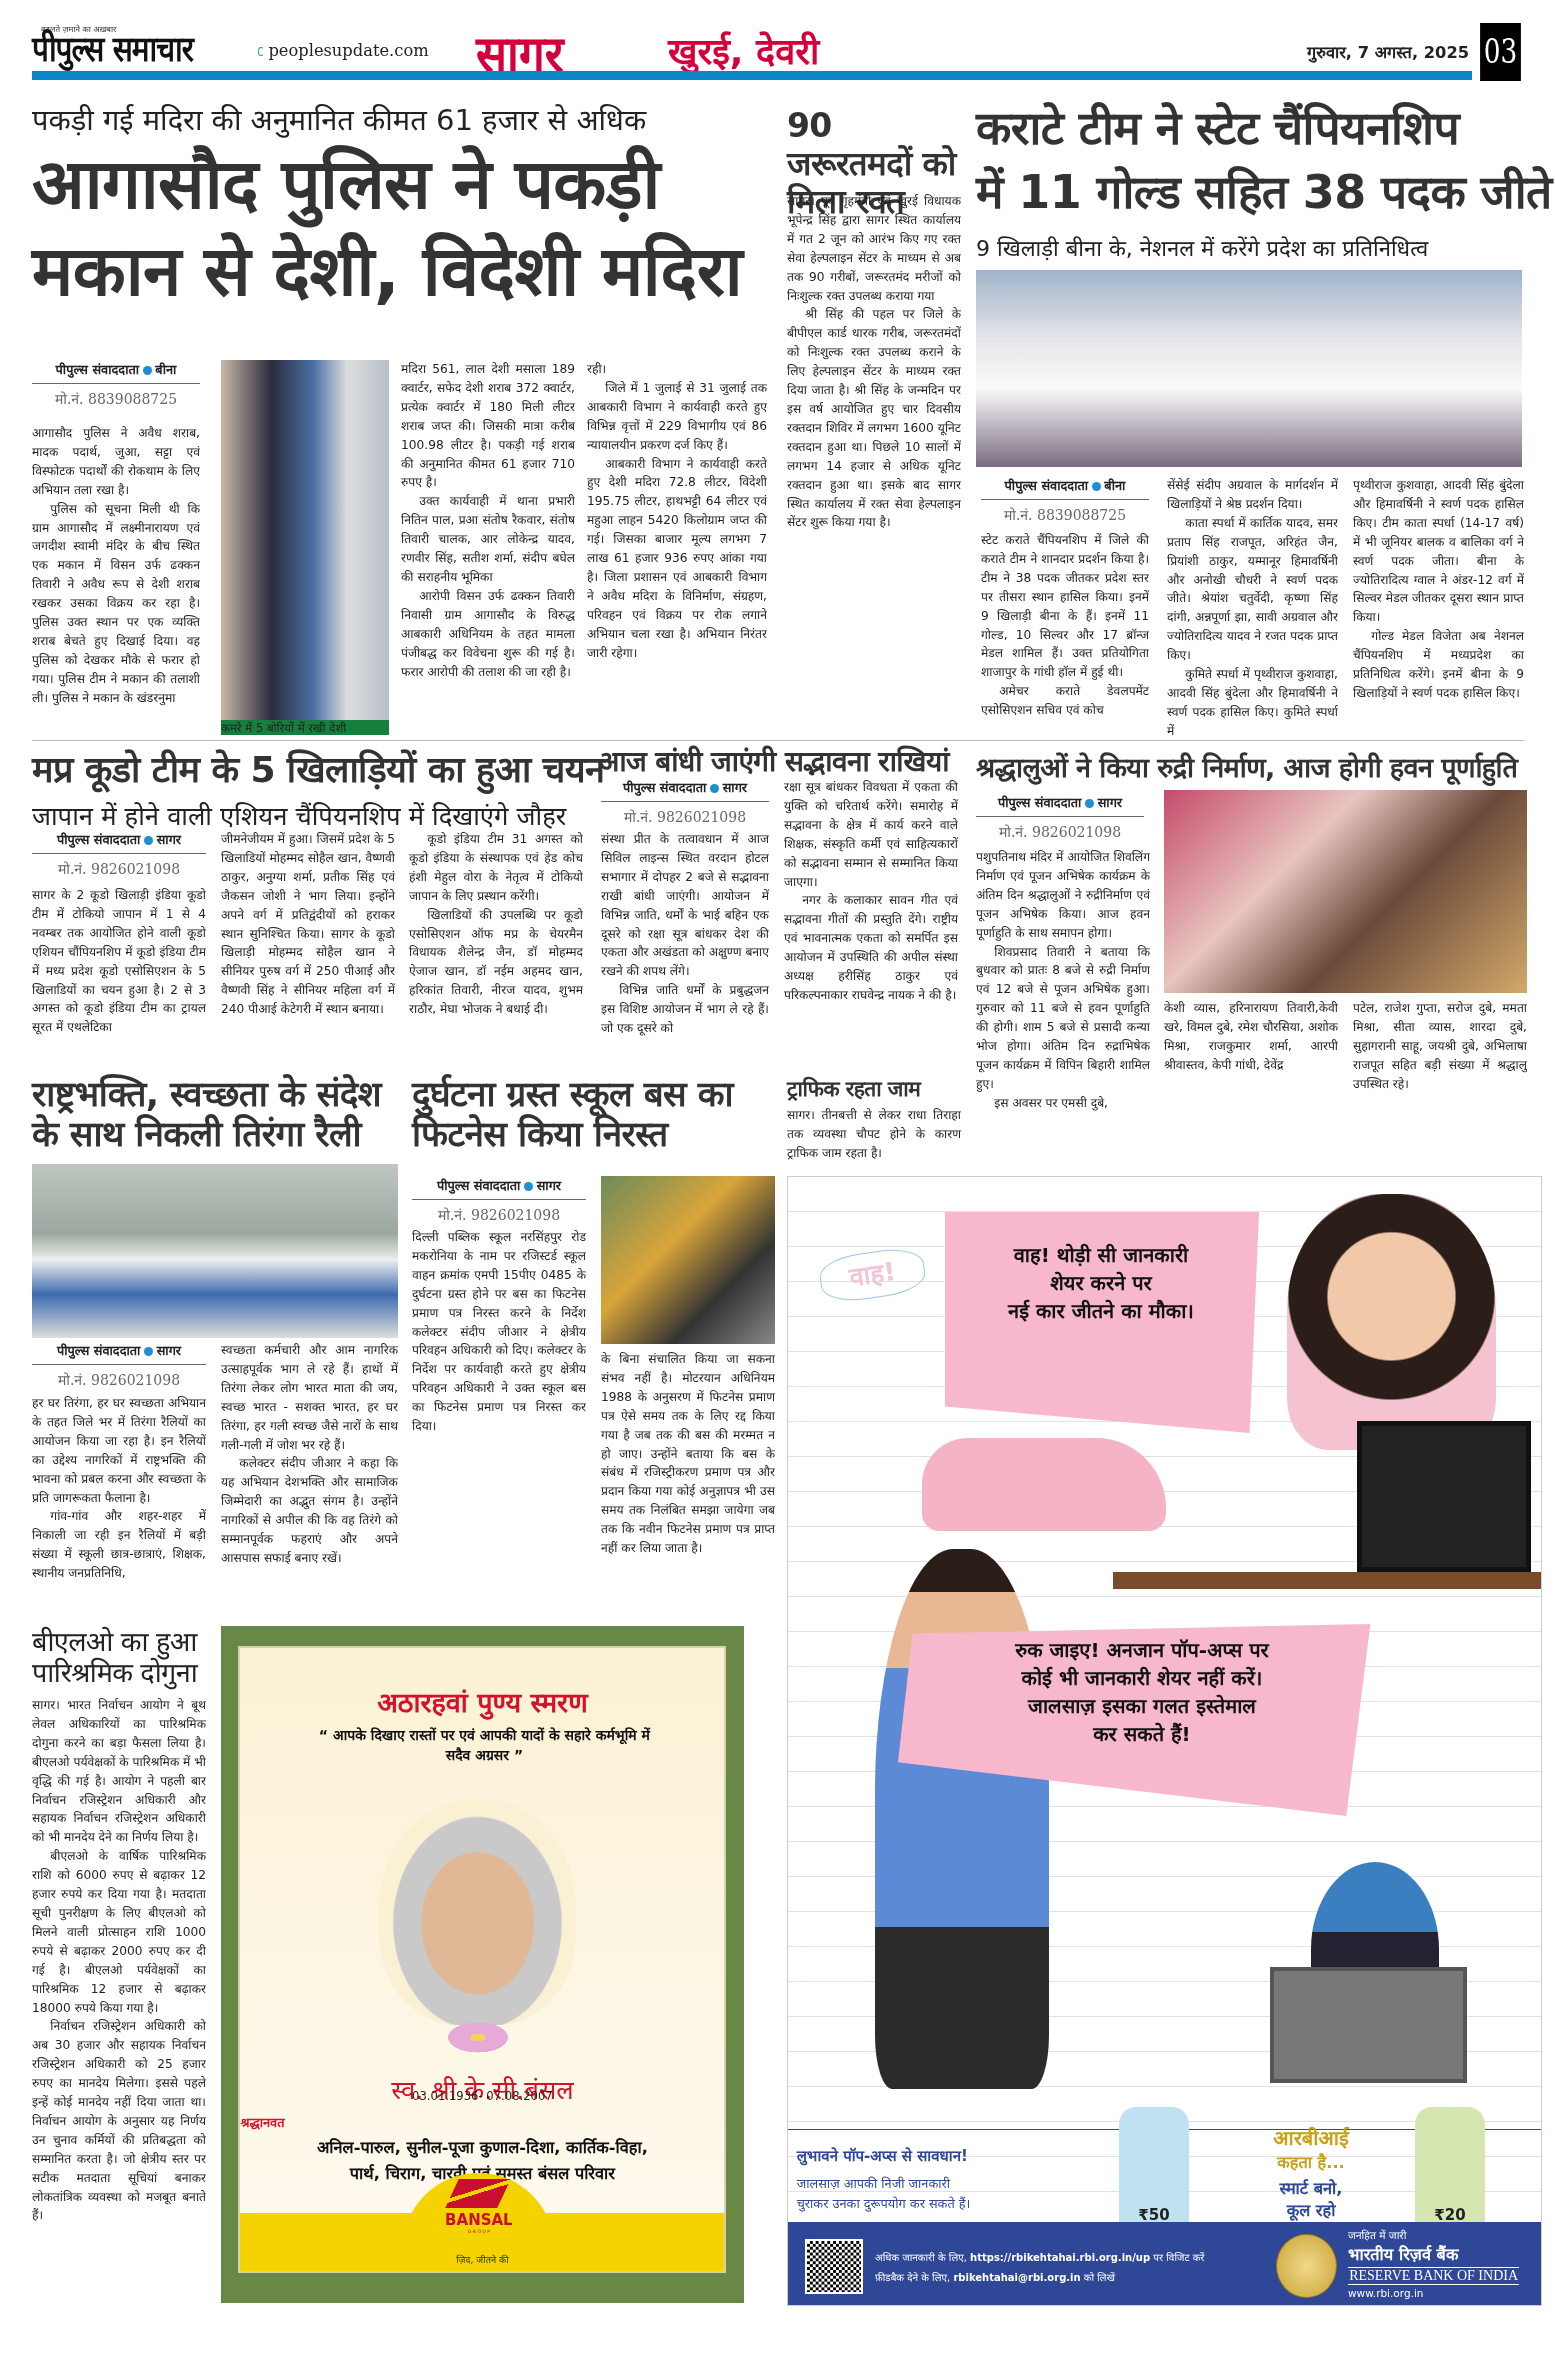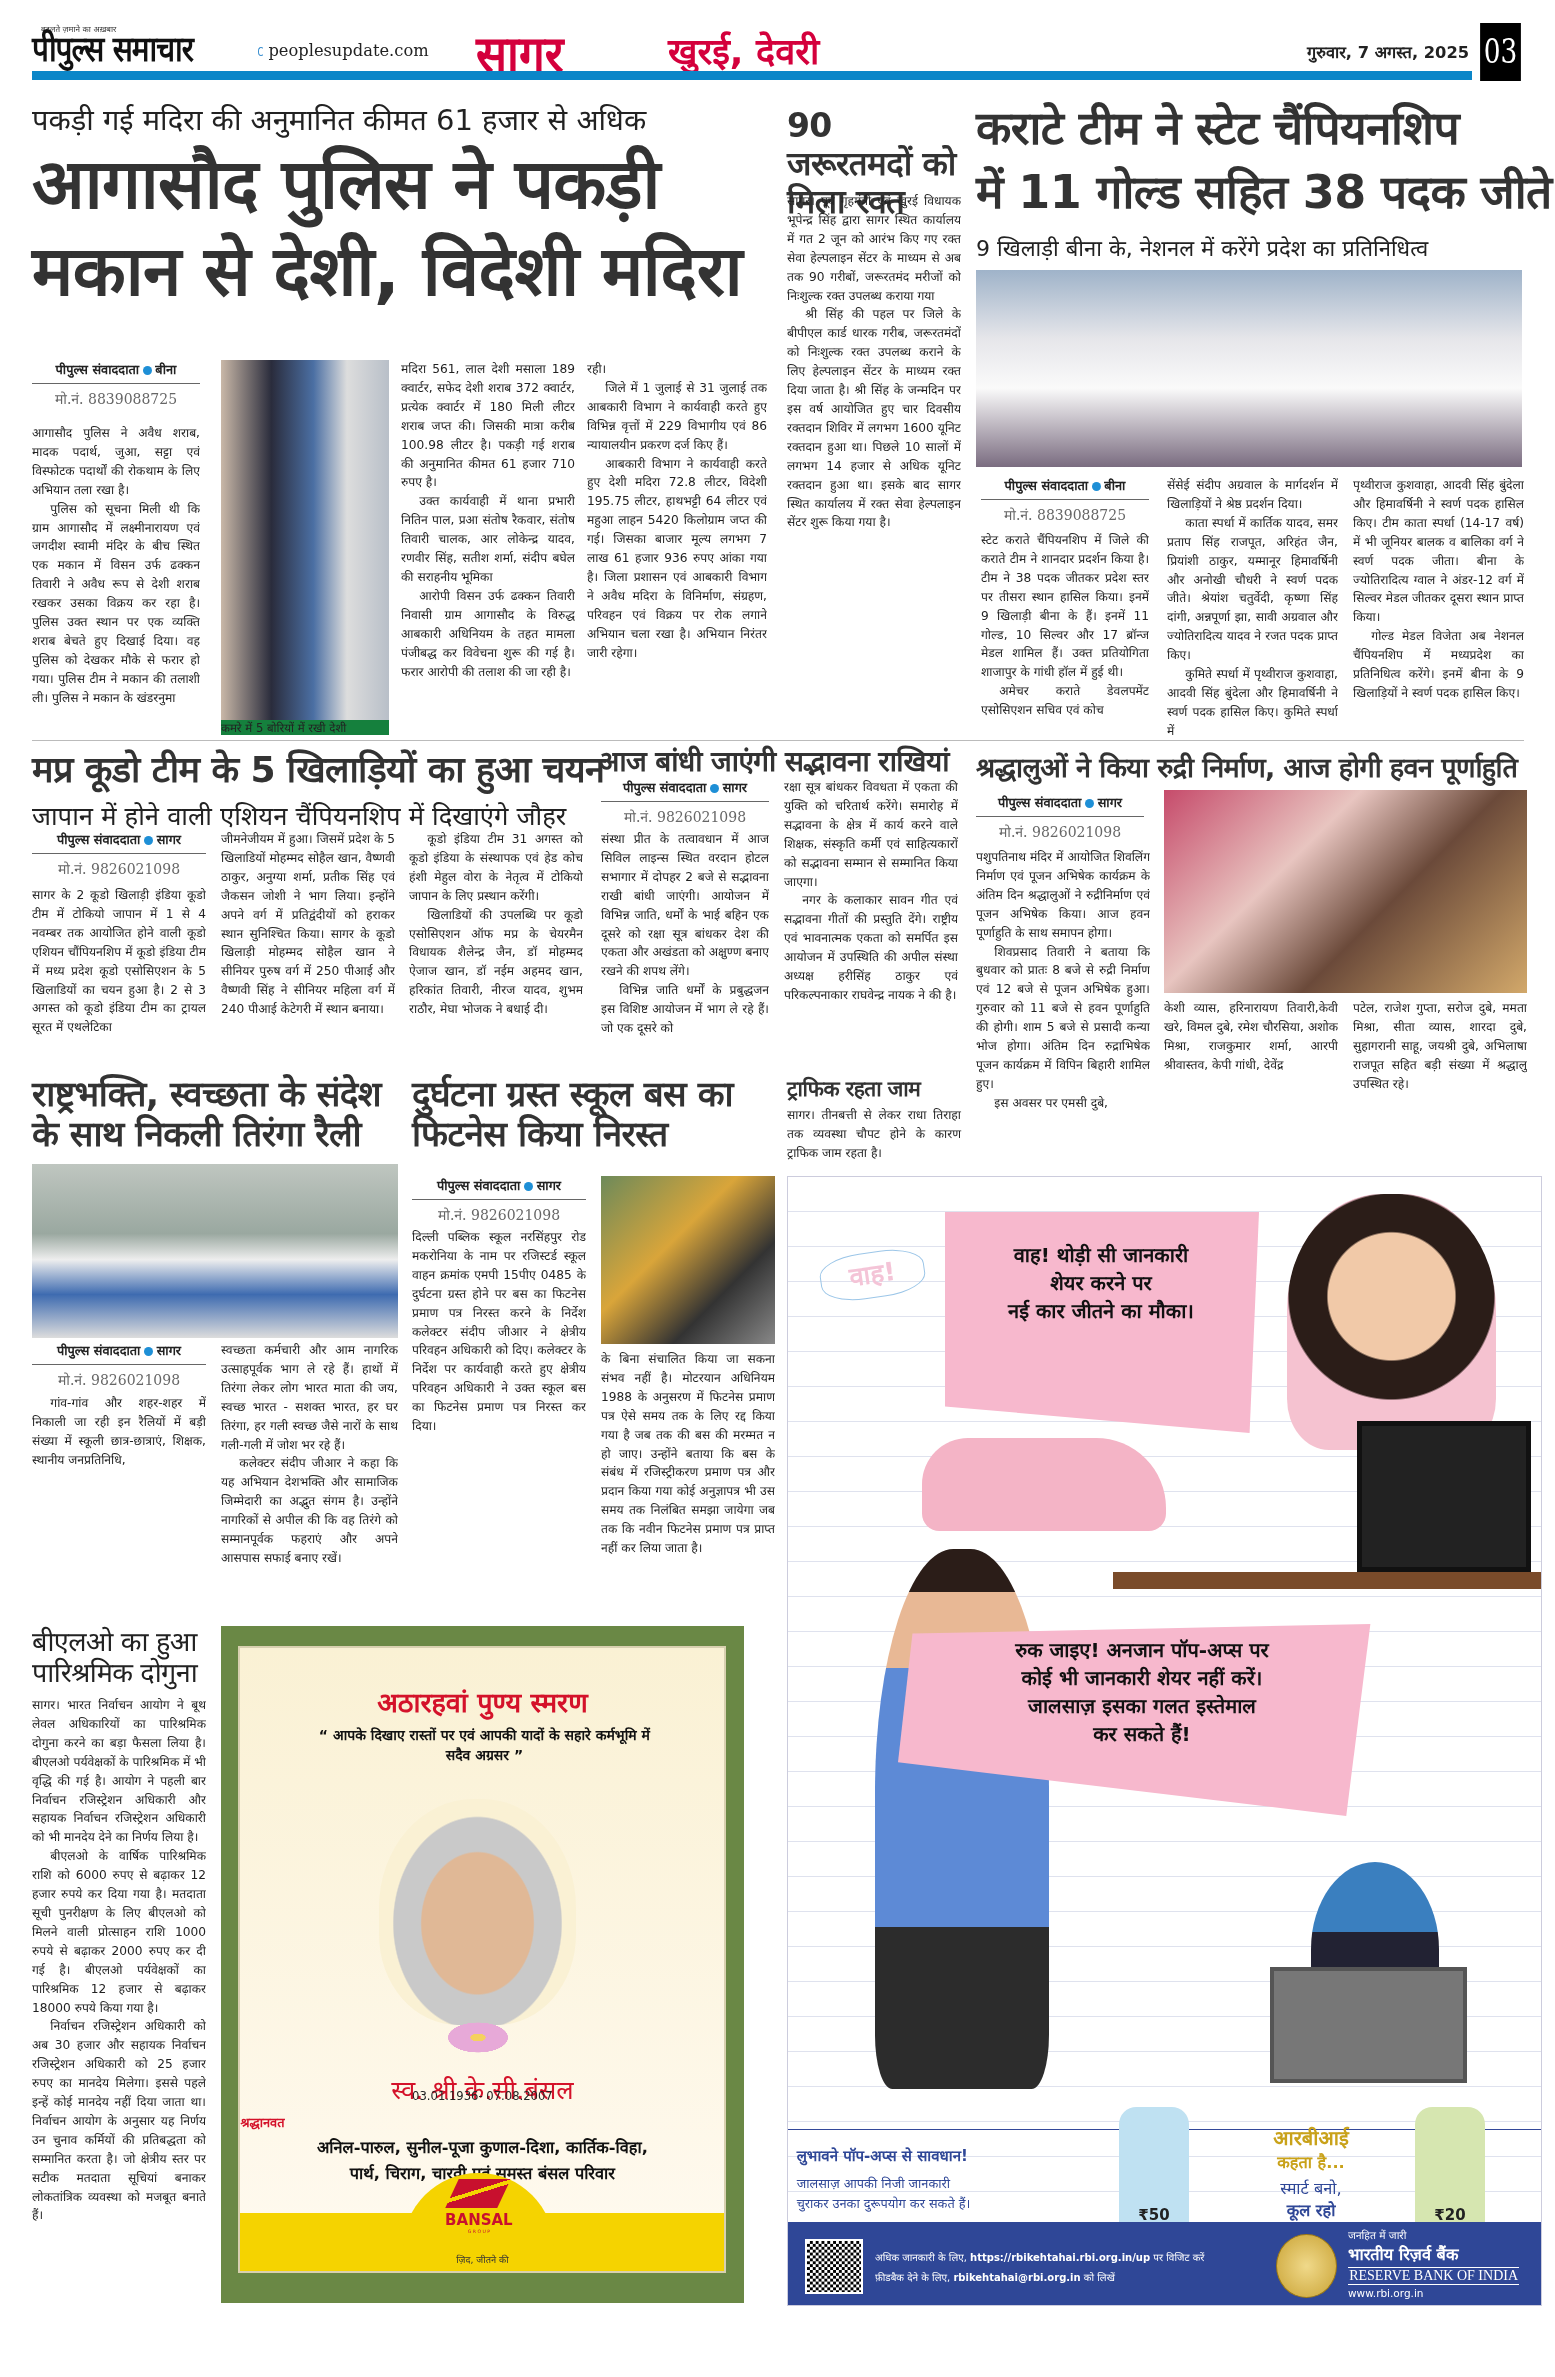--- a/index.html
+++ b/index.html
@@ -182,20 +182,21 @@
   </div>
 
 <div class="abs hl" style="left:32px;top:1074px;font-size:35px;width:377px">राष्ट्रभक्ति, स्वच्छता के संदेश के साथ निकली तिरंगा रैली</div>
 <div class="abs photo" style="left:32px;top:1164px;width:366px;height:174px;background:linear-gradient(180deg,#bfc6c0 0,#9aa8a0 40%,#eee 55%,#3e6bb0 75%,#ddd)"></div>
 <div class="abs" style="left:32px;top:1341px;width:174px">
   <div class="byline"><span>पीपुल्स संवाददाता</span><span class="dot"></span><span>सागर</span></div>
   <div class="byrule" style="margin:4.6px 0"></div>
   <div class="mob">मो.नं. 9826021098</div>
 </div>
 <div class="abs body" style="left:32px;top:1394px;width:174px;height:221px;overflow:hidden">
+    <p class="noind">हर घर तिरंगा, हर घर स्वच्छता अभियान के तहत जिले भर में तिरंगा रैलियों का आयोजन किया जा रहा है। इन रैलियों का उद्देश्य नागरिकों में राष्ट्रभक्ति की भावना को प्रबल करना और स्वच्छता के प्रति जागरूकता फैलाना है।</p>
     <p>गांव-गांव और शहर-शहर में निकाली जा रही इन रैलियों में बड़ी संख्या में स्कूली छात्र-छात्राएं, शिक्षक, स्थानीय जनप्रतिनिधि,</p>
   </div>
 <div class="abs body" style="left:221px;top:1341px;width:177px;height:273px;overflow:hidden">
     <p class="noind">स्वच्छता कर्मचारी और आम नागरिक उत्साहपूर्वक भाग ले रहे हैं। हाथों में तिरंगा लेकर लोग भारत माता की जय, स्वच्छ भारत - सशक्त भारत, हर घर तिरंगा, हर गली स्वच्छ जैसे नारों के साथ गली-गली में जोश भर रहे हैं।</p>
     <p>कलेक्टर संदीप जीआर ने कहा कि यह अभियान देशभक्ति और सामाजिक जिम्मेदारी का अद्भुत संगम है। उन्होंने नागरिकों से अपील की कि वह तिरंगे को सम्मानपूर्वक फहराएं और अपने आसपास सफाई बनाए रखें।</p>
   </div>
 
 <div class="abs hl" style="left:412px;top:1074px;font-size:35px;width:366px">दुर्घटना ग्रस्त स्कूल बस का फिटनेस किया निरस्त</div>
 <div class="abs" style="left:412px;top:1176px;width:174px">
   <div class="byline"><span>पीपुल्स संवाददाता</span><span class="dot"></span><span>सागर</span></div>
@@ -266,21 +267,21 @@
     <div style="position:absolute;left:8.7px;top:44px;font-size:12.8px;color:#2f4797;line-height:1.6">
         <div>जालसाज़ आपकी निजी जानकारी</div>
         <div>चुराकर उनका दुरूपयोग कर सकते हैं।</div>
       </div>
     <div class="note" style="left:331px;top:-23px;background:#bfe1f2">
         <div style="position:absolute;top:99px;width:100%;text-align:center;font-size:15px;font-weight:bold">₹50</div>
       </div>
     <div style="position:absolute;left:430px;top:-5.8px;width:186px;text-align:center">
       <div style="font-size:20px;font-weight:bold;color:#c9a21a">आरबीआई</div>
       <div style="font-size:16.3px;font-weight:bold;color:#c9a21a">कहता है...</div>
-      <div style="font-size:16.3px;font-weight:normal;color:#2f4797;margin-top:3.5px">स्मार्ट बनो,</div>
+      <div style="font-size:16.3px;font-weight:bold;color:#2f4797;margin-top:3.5px">स्मार्ट बनो,</div>
       <div style="font-size:16.3px;font-weight:bold;color:#2f4797">कूल रहो</div>
     </div>
     <div class="note" style="left:627px;top:-23px;background:#d6e6b0">
         <div style="position:absolute;top:99px;width:100%;text-align:center;font-size:15px;font-weight:bold">₹20</div>
       </div>
   </div>
   <div class="rbibar">
     <div class="qr"></div>
     <div style="position:absolute;left:87px;top:28px;font-size:10px"><span>अधिक जानकारी के लिए,</span> <b>https://rbikehtahai.rbi.org.in/up</b> <span>पर विजिट करें</span></div>
     <div style="position:absolute;left:87px;top:48px;font-size:10px"><span>फ़ीडबैक देने के लिए,</span> <b>rbikehtahai@rbi.org.in</b> <span>को लिखें</span></div>

